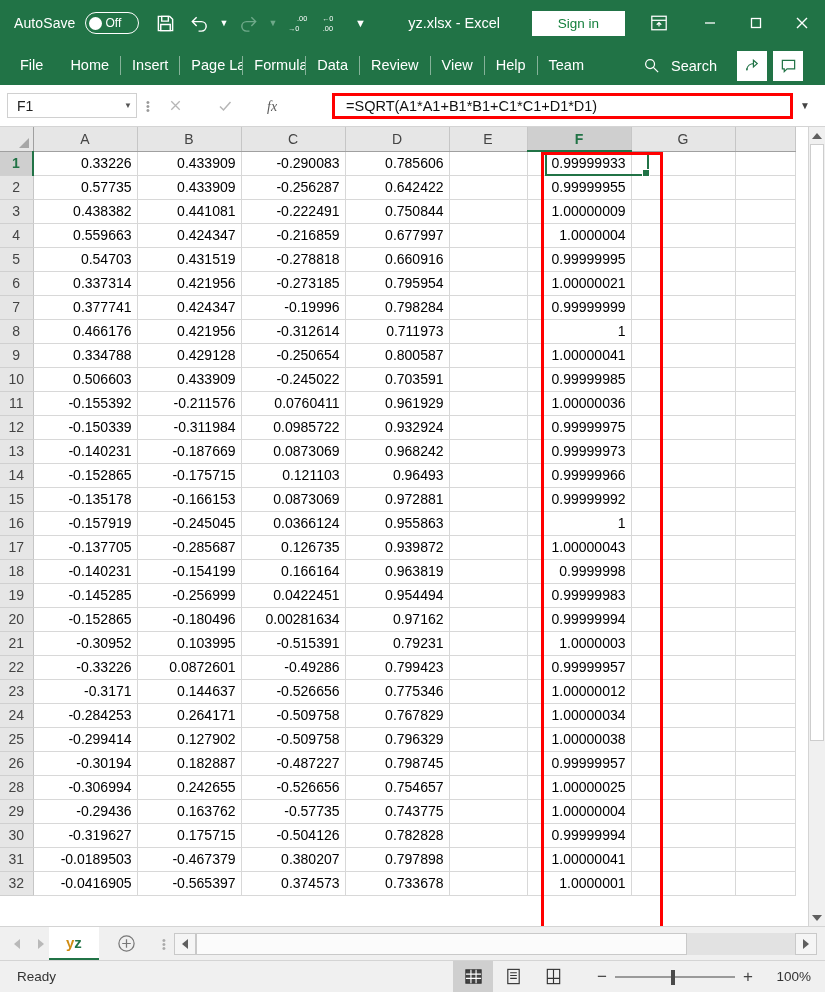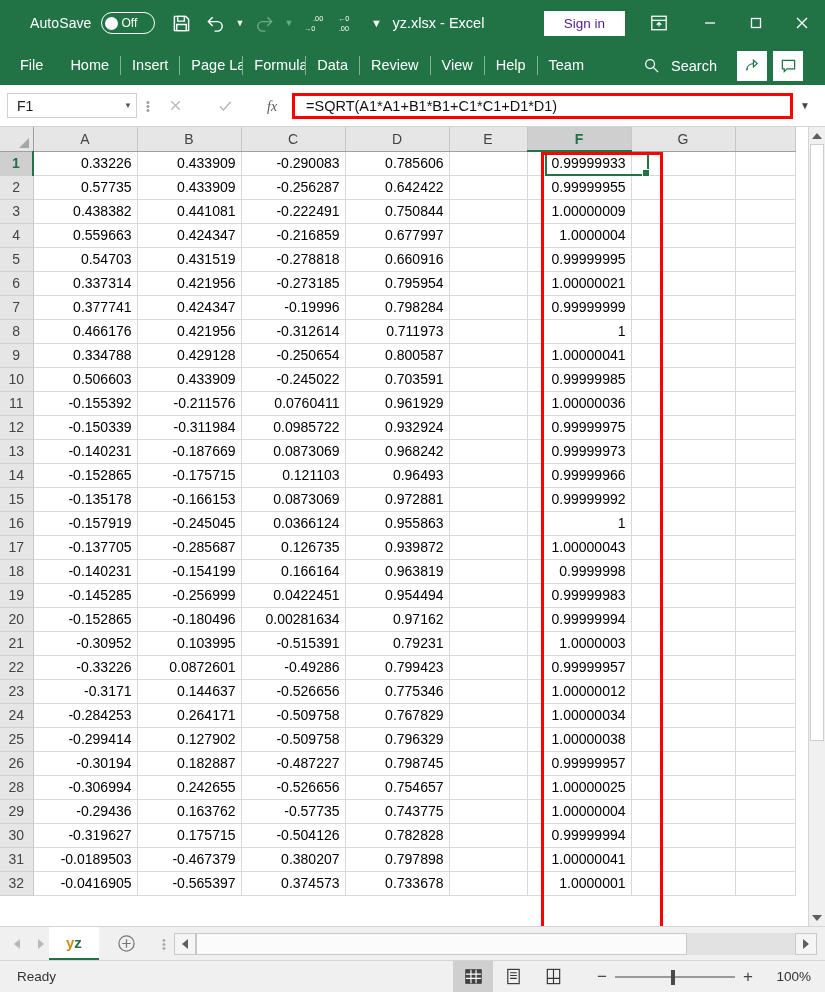--- a/index.html
+++ b/index.html
@@ -10,38 +10,38 @@
   }
   body { display: flex; flex-direction: column; }
 
   
   .titlebar {
     height: 46px; background: #217346; color: #fff;
     display: flex; align-items: center; flex: 0 0 46px;
     font-size: 14px;
   }
   .qat-left { display: flex; align-items: center; padding-left: 14px; gap: 0; }
-  .autosave-label { font-size: 14px; margin-right: 9px; letter-spacing: .1px; margin-left: 16px; }
+  .autosave-label { font-size: 14px; margin-right: 9px; letter-spacing: .1px; }
   .toggle {
     width: 54px; height: 22px; border: 1.6px solid #fff; border-radius: 11px;
     display: flex; align-items: center; padding: 0 3px; gap: 4px;
   }
   .toggle .knob { width: 13px; height: 13px; border-radius: 50%; background: #fff; }
   .toggle .offtxt { font-size: 12px; }
   .qicon {
     width: 34px; height: 34px; display: flex; align-items: center; justify-content: center;
     fill: none; stroke: #fff; stroke-width: 1.5;
   }
   .qicon.dim { stroke: #6fa98a; }
   .caret { width: 15px; height: 34px; display: flex; align-items: center; justify-content: center; font-size: 9px; }
   .caret.dim { color: #6fa98a; }
-  .doctitle { flex: 1; text-align: left; font-size: 14.5px; padding-left: 4px; }
+  .doctitle { flex: 1; text-align: center; font-size: 14.5px; padding-left: 4px; }
   .signin {
-    background: #fff; color: #4c1d95; font-size: 13.5px;
-    padding: 5px 20px; margin-right: 6px; border: 0; cursor: pointer;
+    background: #fff; color: #15803d; font-size: 13.5px;
+    padding: 5px 26px; margin-right: 6px; border: 0; cursor: pointer;
   }
   .wbtn {
     width: 46px; height: 46px; display: flex; align-items: center; justify-content: center;
     cursor: pointer;
   }
   .wbtn.rdo { width: 56px; }
 
   
   .ribbon {
     height: 39px; background: #217346; color: #fff;
@@ -72,21 +72,21 @@
   .grip { width: 22px; text-align: center; color: #999; font-size: 13px; line-height: 1; letter-spacing: 0; }
   .grip span { display: block; font-size: 11px; line-height: 4px; }
   .fbtns { display: flex; align-items: center; gap: 16px; }
   .fb {
     width: 33px; height: 26px; display: flex; align-items: center; justify-content: center;
     cursor: pointer;
   }
   .fbinput-wrap { flex: 1; position: relative; height: 26px; margin-left: 2px; }
   .fbinput {
     position: absolute; inset: 0; border: 3px solid #ff0000; background: #fff;
-    display: flex; align-items: center; padding-left: 11px; font-size: 14.5px; color: #111;
+    display: flex; align-items: center; padding-left: 11px; font-size: 14.5px; color: #111; margin-left: 40px;
   }
   .fbexpand { width: 24px; display: flex; align-items: center; justify-content: center;
               font-size: 10px; color: #444; cursor: pointer; }
 
   
   .gridwrap { flex: 1; display: flex; flex-direction: column; position: relative; overflow: hidden; background: #fff; }
   .gridmain { flex: 1; display: flex; overflow: hidden; position: relative; }
   .gridcols { flex: 1; display: flex; flex-direction: column; overflow: hidden; }
 
   table.sheet { border-collapse: collapse; table-layout: fixed; width: 795px; }

